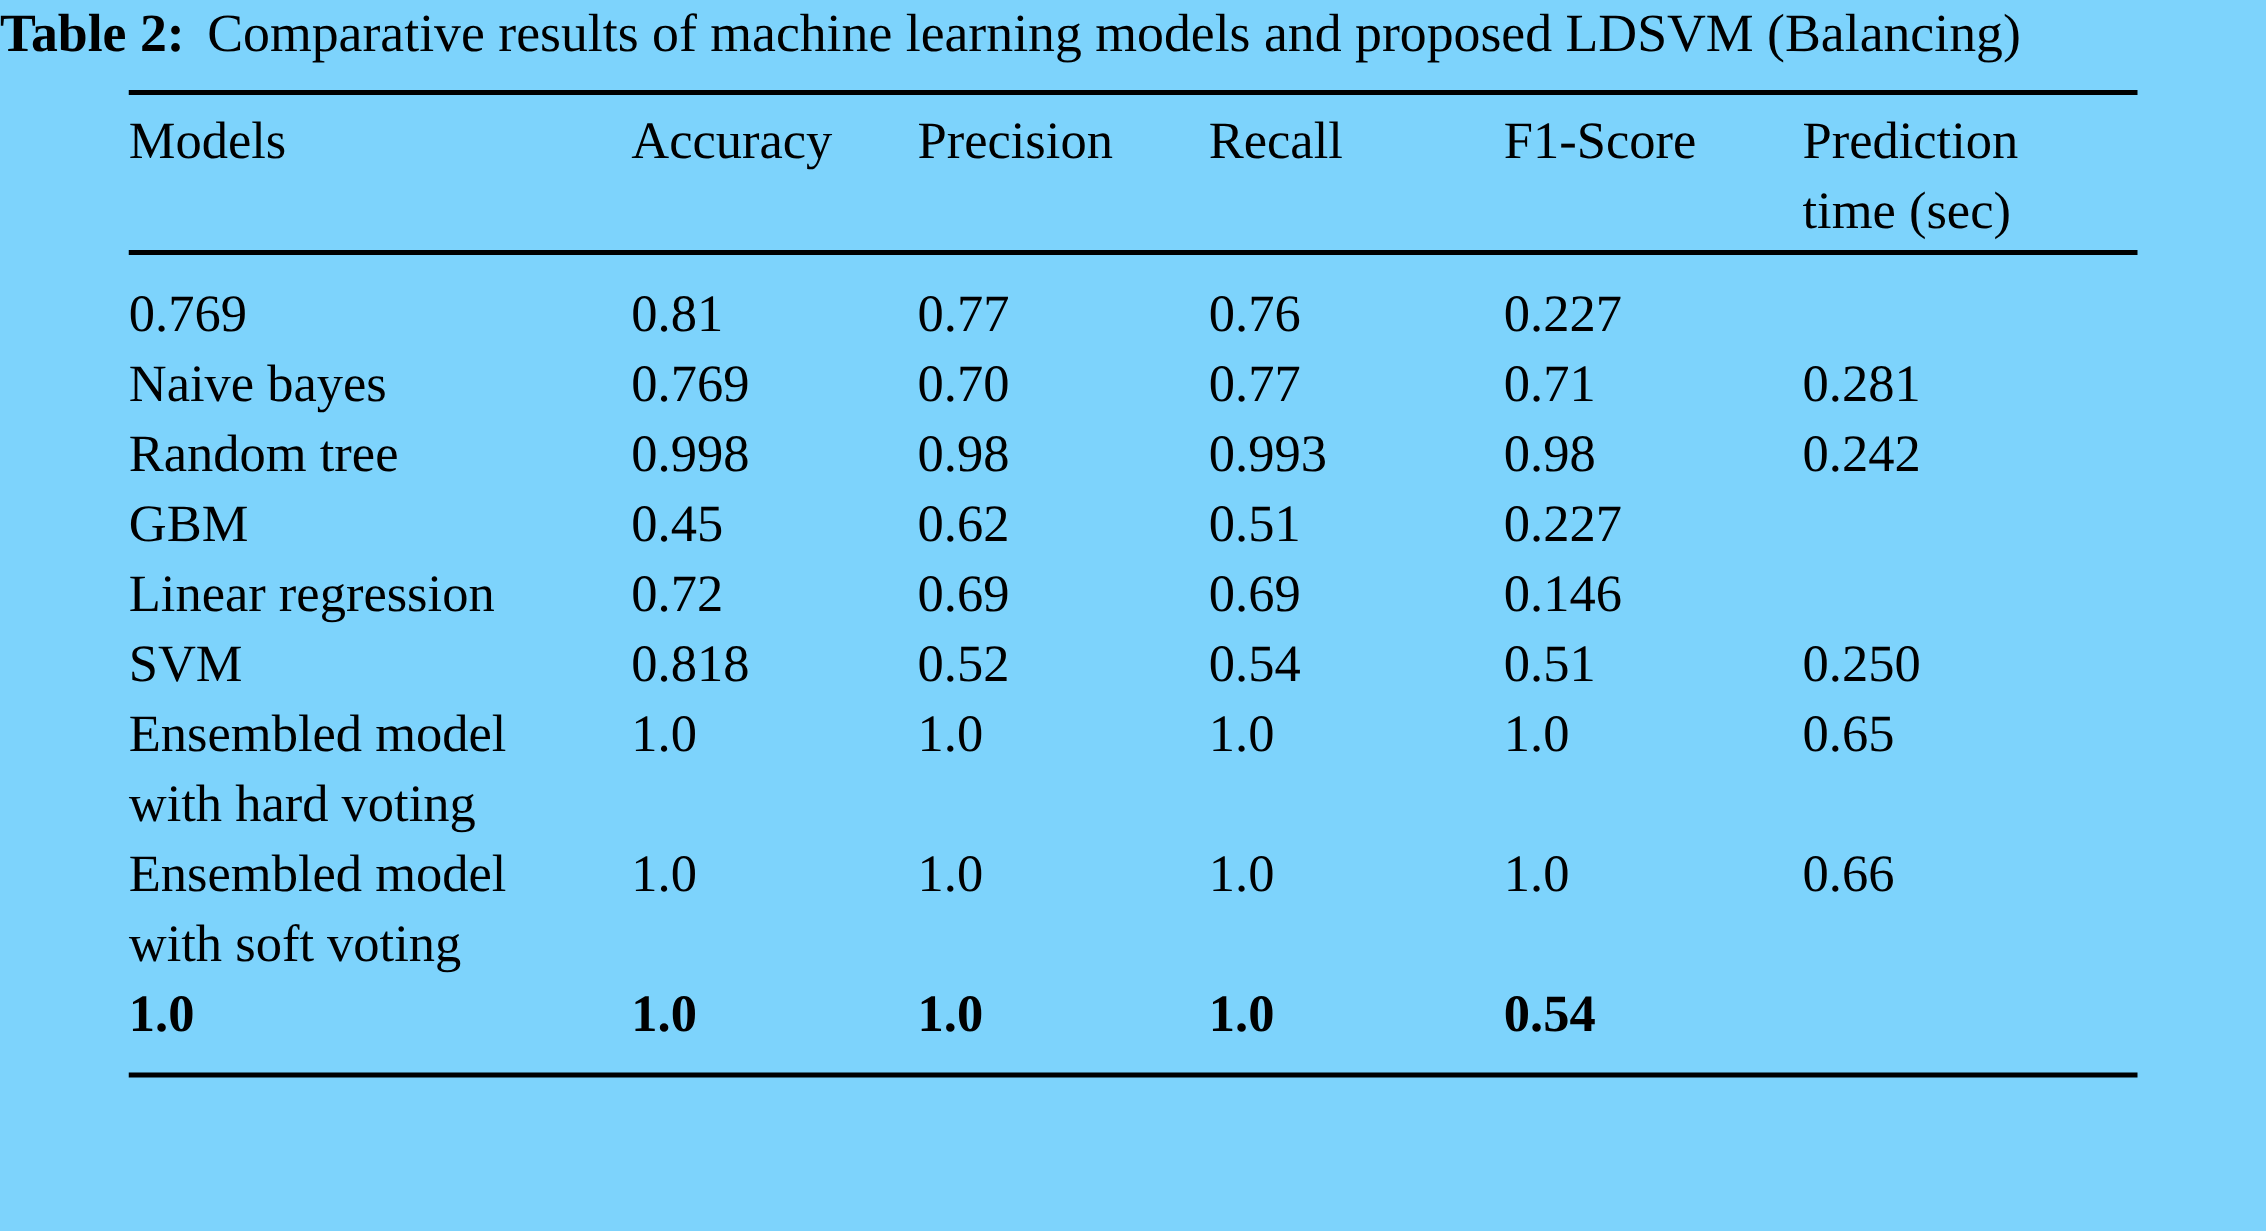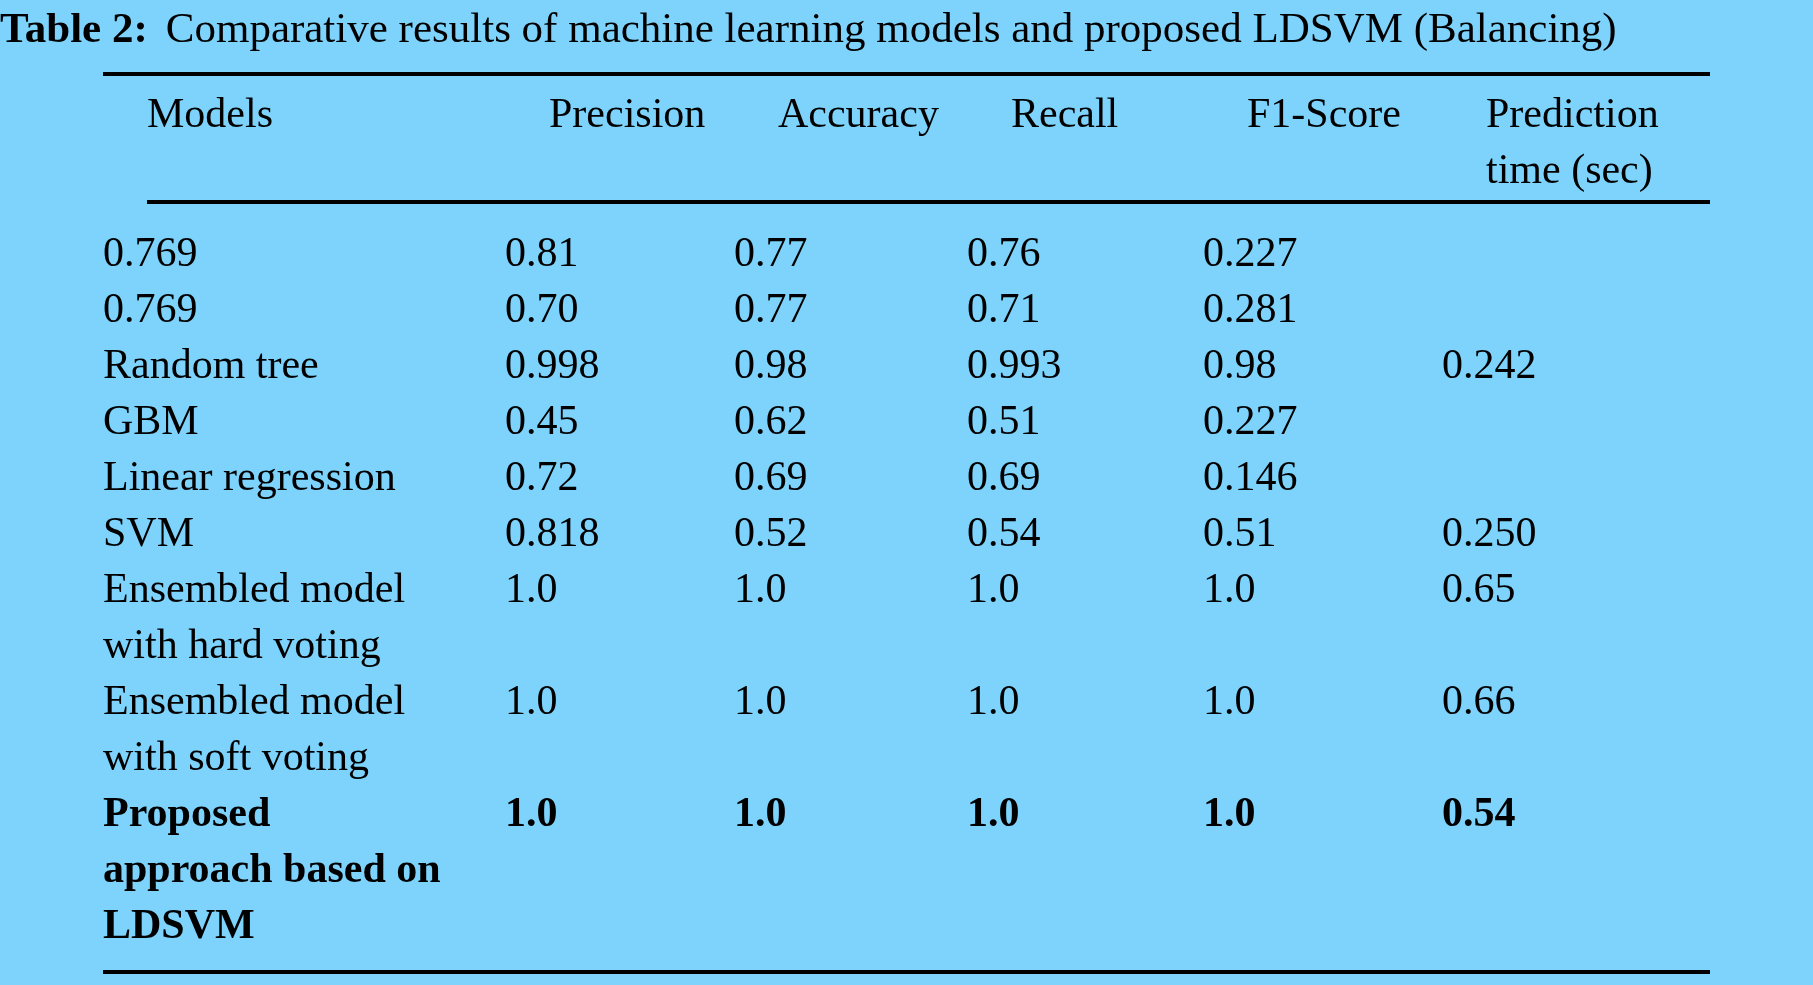--- a/index.html
+++ b/index.html
@@ -37,21 +37,20 @@
     line-height: 56px;
   }
   .grid-row {
     display: grid;
     grid-template-columns: 402px 229px 233px 236px 239px 268px;
     align-items: start;
   }
   .thead {
     border-bottom: 4px solid #000000;
     padding: 9px 0 3px 0;
-    margin-left: 44px;
   }
   .tbody {
     padding: 20px 0 18px 0;
   }
   .cell {
     white-space: pre-line;
     overflow: hidden;
   }
   .row.bold .cell {
     font-weight: bold;
@@ -61,38 +60,39 @@
 <body>
 
 <div class="page">
 
   <p class="caption"><span class="caption-label">Table 2:</span><span>Comparative results of machine learning models and proposed LDSVM (Balancing)</span></p>
 
   <div class="table-wrap">
 
     <div class="thead grid-row">
       <div class="cell">Models</div>
+      <div class="cell">Accuracy</div>
       <div class="cell">Precision</div>
-      <div class="cell">Accuracy</div>
       <div class="cell">Recall</div>
       <div class="cell">F1-Score</div>
       <div class="cell">Prediction
 time (sec)</div>
     </div>
 
     <div class="tbody">
   <div class="row grid-row">
     <div class="cell">0.769</div>
     <div class="cell">0.81</div>
     <div class="cell">0.77</div>
     <div class="cell">0.76</div>
     <div class="cell">0.227</div>
   </div>
 
   <div class="row grid-row">
+    <div class="cell">Naive bayes</div>
     <div class="cell">0.769</div>
     <div class="cell">0.70</div>
     <div class="cell">0.77</div>
     <div class="cell">0.71</div>
     <div class="cell">0.281</div>
   </div>
 
   <div class="row grid-row">
     <div class="cell">Random tree</div>
     <div class="cell">0.998</div>
@@ -141,23 +141,20 @@
     <div class="cell">Ensembled model
 with soft voting</div>
     <div class="cell">1.0</div>
     <div class="cell">1.0</div>
     <div class="cell">1.0</div>
     <div class="cell">1.0</div>
     <div class="cell">0.66</div>
   </div>
 
   <div class="row grid-row bold">
-    <div class="cell">Proposed
-approach based on
-LDSVM</div>
     <div class="cell">1.0</div>
     <div class="cell">1.0</div>
     <div class="cell">1.0</div>
     <div class="cell">1.0</div>
     <div class="cell">0.54</div>
   </div>
 </div>
 
   </div>
 

